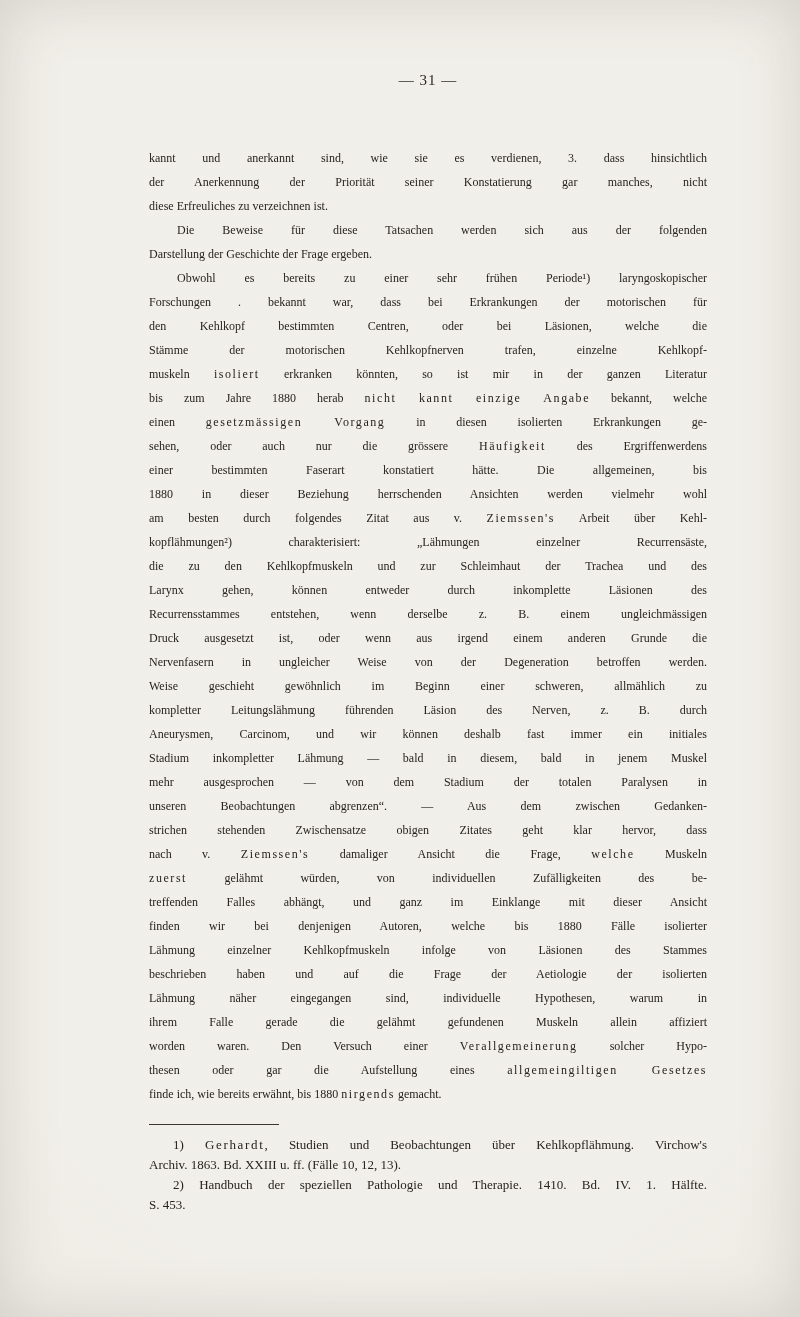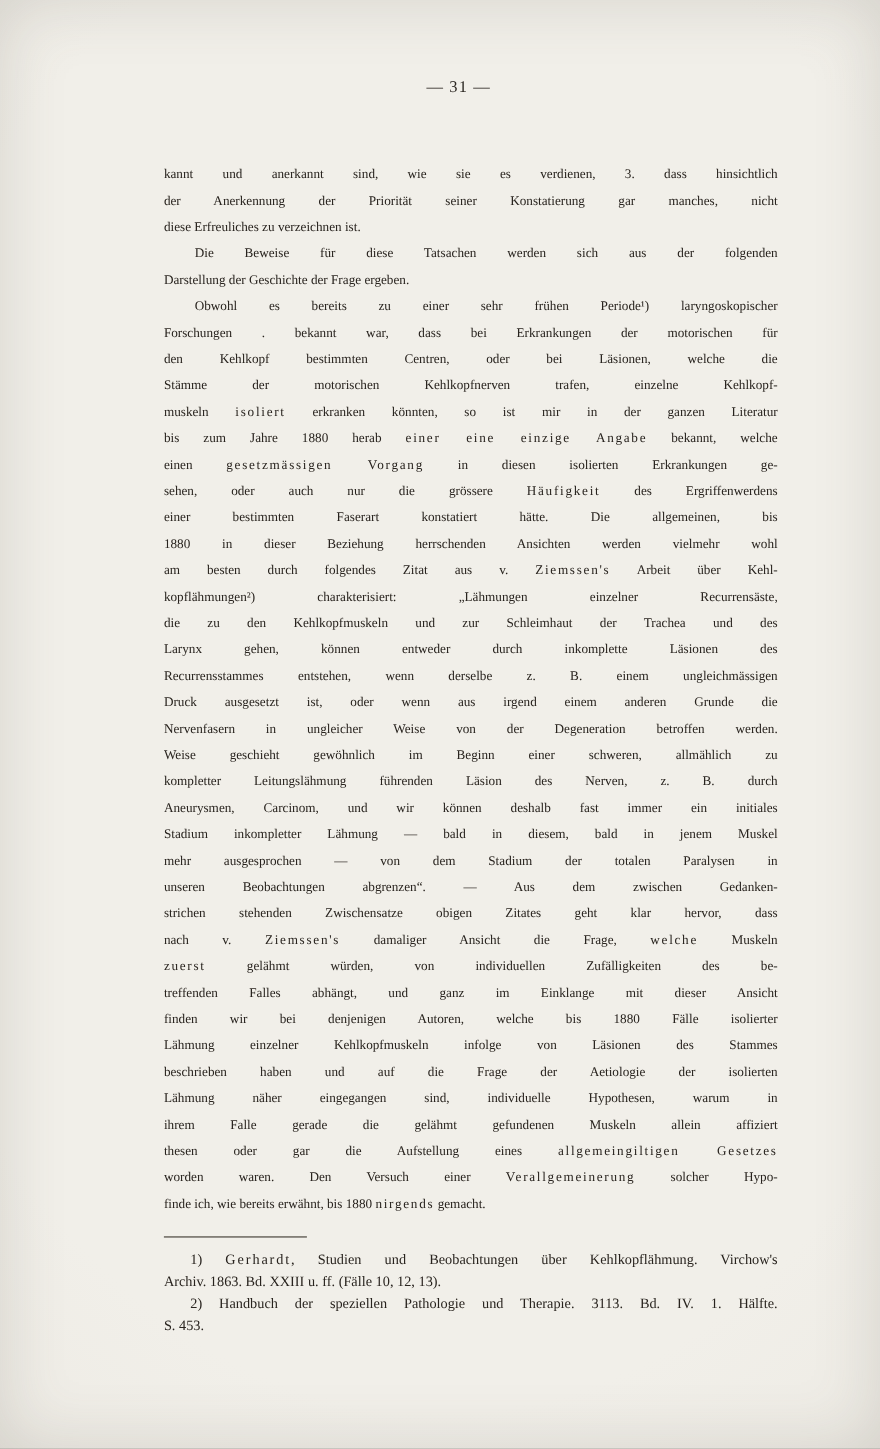--- a/index.html
+++ b/index.html
@@ -16,21 +16,21 @@
     padding: 146px 93px 0 149px;
     background: radial-gradient(ellipse 130% 105% at 50% 45%,
                 #f1efe9 50%, #eae7e0 82%, #dfdcd4 100%);
     box-shadow: inset 0 0 60px rgba(90,85,70,0.18);
     color: #28231e;
     overflow: hidden;
   }
   .page-number {
     position: absolute;
     top: 72px;
-    left: 138px;
+    left: 149px;
     width: 558px;
     text-align: center;
     font-size: 15px;
     letter-spacing: 1px;
     color: #2c2722;
   }
   .body-text {
     font-size: 12px;
     line-height: 24px;
   }
@@ -64,21 +64,21 @@
       <div class="line">kannt und anerkannt sind, wie sie es verdienen, 3. dass hinsichtlich</div>
       <div class="line">der Anerkennung der Priorität seiner Konstatierung gar manches, nicht</div>
       <div class="line last">diese Erfreuliches zu verzeichnen ist.</div>
       <div class="line indent">Die Beweise für diese Tatsachen werden sich aus der folgenden</div>
       <div class="line last">Darstellung der Geschichte der Frage ergeben.</div>
       <div class="line indent">Obwohl es bereits zu einer sehr frühen Periode¹) laryngoskopischer</div>
       <div class="line">Forschungen . bekannt war, dass bei Erkrankungen der motorischen für</div>
       <div class="line">den Kehlkopf bestimmten Centren, oder bei Läsionen, welche die</div>
       <div class="line">Stämme der motorischen Kehlkopfnerven trafen, einzelne Kehlkopf-</div>
       <div class="line">muskeln <span class="sperr">isoliert</span> erkranken könnten, so ist mir in der ganzen Literatur</div>
-      <div class="line">bis zum Jahre 1880 herab <span class="sperr">einer eine einzige Angabe</span> bekannt, welche</div>
+      <div class="line">bis zum Jahre 1880 herab <span class="sperr">nicht kannt einzige Angabe</span> bekannt, welche</div>
       <div class="line">einen <span class="sperr">gesetzmässigen Vorgang</span> in diesen isolierten Erkrankungen ge-</div>
       <div class="line">sehen, oder auch nur die grössere <span class="sperr">Häufigkeit</span> des Ergriffenwerdens</div>
       <div class="line">einer bestimmten Faserart konstatiert hätte. Die allgemeinen, bis</div>
       <div class="line">1880 in dieser Beziehung herrschenden Ansichten werden vielmehr wohl</div>
       <div class="line">am besten durch folgendes Zitat aus v. <span class="sperr">Ziemssen's</span> Arbeit über Kehl-</div>
       <div class="line">kopflähmungen²) charakterisiert: „Lähmungen einzelner Recurrensäste,</div>
       <div class="line">die zu den Kehlkopfmuskeln und zur Schleimhaut der Trachea und des</div>
       <div class="line">Larynx gehen, können entweder durch inkomplette Läsionen des</div>
       <div class="line">Recurrensstammes entstehen, wenn derselbe z. B. einem ungleichmässigen</div>
       <div class="line">Druck ausgesetzt ist, oder wenn aus irgend einem anderen Grunde die</div>
@@ -91,26 +91,26 @@
       <div class="line">unseren Beobachtungen abgrenzen“. — Aus dem zwischen Gedanken-</div>
       <div class="line">strichen stehenden Zwischensatze obigen Zitates geht klar hervor, dass</div>
       <div class="line">nach v. <span class="sperr">Ziemssen's</span> damaliger Ansicht die Frage, <span class="sperr">welche</span> Muskeln</div>
       <div class="line"><span class="sperr">zuerst</span> gelähmt würden, von individuellen Zufälligkeiten des be-</div>
       <div class="line">treffenden Falles abhängt, und ganz im Einklange mit dieser Ansicht</div>
       <div class="line">finden wir bei denjenigen Autoren, welche bis 1880 Fälle isolierter</div>
       <div class="line">Lähmung einzelner Kehlkopfmuskeln infolge von Läsionen des Stammes</div>
       <div class="line">beschrieben haben und auf die Frage der Aetiologie der isolierten</div>
       <div class="line">Lähmung näher eingegangen sind, individuelle Hypothesen, warum in</div>
       <div class="line">ihrem Falle gerade die gelähmt gefundenen Muskeln allein affiziert</div>
+      <div class="line">worden waren. Den Versuch einer <span class="sperr">Verallgemeinerung</span> solcher Hypo-</div>
       <div class="line">thesen oder gar die Aufstellung eines <span class="sperr">allgemeingiltigen Gesetzes</span></div>
-      <div class="line">worden waren. Den Versuch einer <span class="sperr">Verallgemeinerung</span> solcher Hypo-</div>
       <div class="line last">finde ich, wie bereits erwähnt, bis 1880 <span class="sperr">nirgends</span> gemacht.</div>
     </div>
 
   <hr class="footnote-rule">
 
   <div class="footnotes" id="footnotes">
       <div class="line indent">1) <span class="sperr">Gerhardt</span>, Studien und Beobachtungen über Kehlkopflähmung. Virchow's</div>
       <div class="line last">Archiv. 1863. Bd. XXIII u. ff. (Fälle 10, 12, 13).</div>
-      <div class="line indent">2) Handbuch der speziellen Pathologie und Therapie. 3113. Bd. IV. 1. Hälfte.</div>
+      <div class="line indent">2) Handbuch der speziellen Pathologie und Therapie. 1410. Bd. IV. 1. Hälfte.</div>
       <div class="line last">S. 453.</div>
     </div>
 </div>
 
 </body></html>

